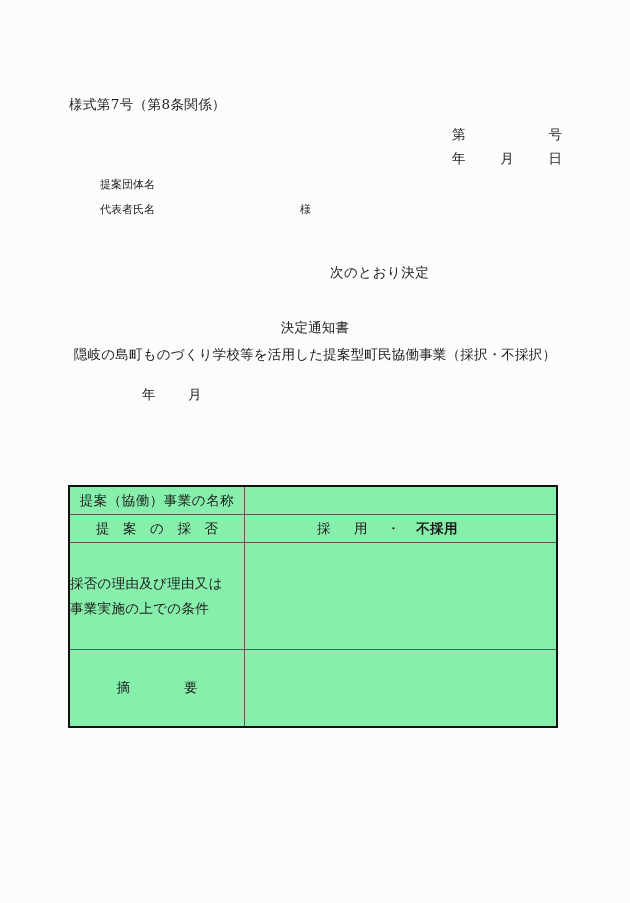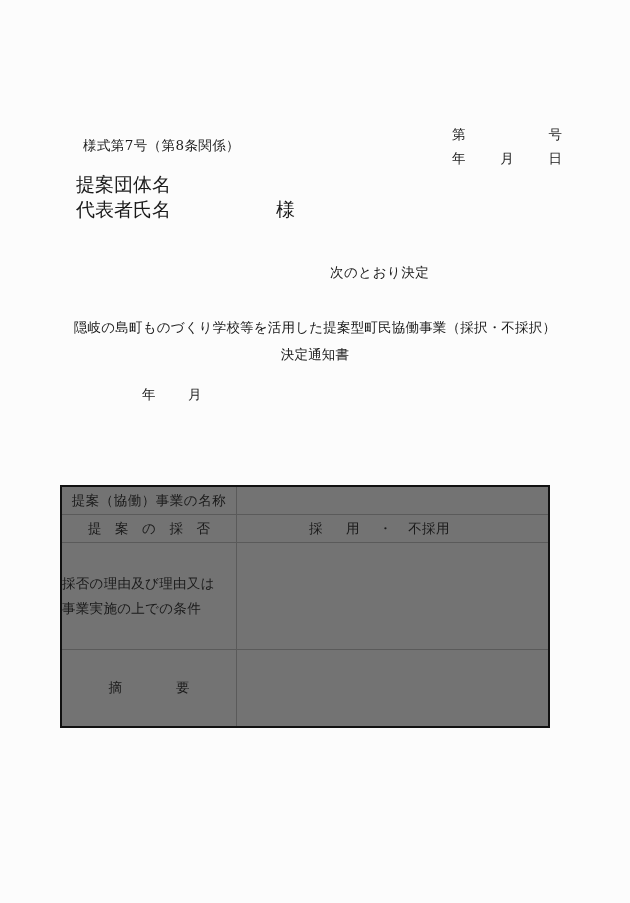--- a/index.html
+++ b/index.html
@@ -28,25 +28,24 @@
 
   
   .abs {
     position: absolute;
     white-space: nowrap;
     line-height: 1;
   }
 
   
   .form-no {
-    left: 83px;
+    left: 69px;
     top: 98px;
     font-size: 13.5px;
     letter-spacing: 0.4px;
-    margin-top: 41px;
   }
 
   
   .doc-meta {
     position: absolute;
     left: 440px;
     top: 122px;
     width: 130px;
     font-size: 13.5px;
     line-height: 24px;
@@ -60,23 +59,23 @@
   .doc-meta .meta-row.date-row {
     width: 110px;
   }
   .doc-meta .meta-cell {
     display: inline-block;
   }
 
   
   .addressee {
     position: absolute;
-    left: 76px;
+    left: 100px;
     top: 172px;
-    font-size: 19px;
+    font-size: 11px;
     line-height: 25px;
   }
   .addressee .line {
     position: relative;
     height: 25px;
   }
   .addressee .sama {
     position: absolute;
     left: 200px;
     top: 0;
@@ -125,27 +124,27 @@
   }
   .blank-year   { left: 72px; }
   .blank-month  { left: 118px; }
   .blank-rest   { left: 160px; }
   .body-line-2 .seg,
   .body-line-3 .seg { left: 0; }
 
   
   .form-table {
     position: absolute;
-    left: 60px;
+    left: 68px;
     top: 485px;
     width: 485px;
     border-collapse: collapse;
     table-layout: fixed;
     border: 2px solid #111111;
-    background: #737373;
+    background: #86efac;
   }
   .form-table td {
     border: 1px solid #5a5a5a;
     font-size: 13.5px;
     vertical-align: middle;
     padding: 0;
   }
   .form-table td.label {
     width: 174px;
     text-align: center;
@@ -168,21 +167,21 @@
     letter-spacing: 0.3px;
   }
 
   .adopt-choice {
     display: block;
     padding-left: 72px;
     letter-spacing: 0.3px;
   }
   .adopt-choice .opt { letter-spacing: 5px; }
   .adopt-choice .sep { padding: 0 16px 0 14px; }
-  .adopt-choice .opt2 { letter-spacing: 0.3px; }
+  .adopt-choice .opt2 { letter-spacing: 0.3px; font-weight: bold; }
 </style>
 </head>
 <body>
 
 <div class="page">
 
   <div class="abs form-no">様式第7号（第8条関係）</div>
 
   <div class="doc-meta">
     <div class="meta-row">
@@ -202,22 +201,22 @@
     </div>
     <div class="line">
       <span>代表者氏名</span>
       <span class="sama">様</span>
     </div>
   </div>
 
   <div class="abs issuer">次のとおり決定</div>
 
   <div class="doc-title">
+    <span class="t-line">決定通知書</span>
     <span class="t-line">隠岐の島町ものづくり学校等を活用した提案型町民協働事業（採択・不採択）</span>
-    <span class="t-line">決定通知書</span>
   </div>
 
   <div class="body-block">
     <div class="body-line body-line-1">
       <span class="seg blank-year">年</span>
       <span class="seg blank-month">月</span>
     </div>
   </div>
 
   <table class="form-table">

